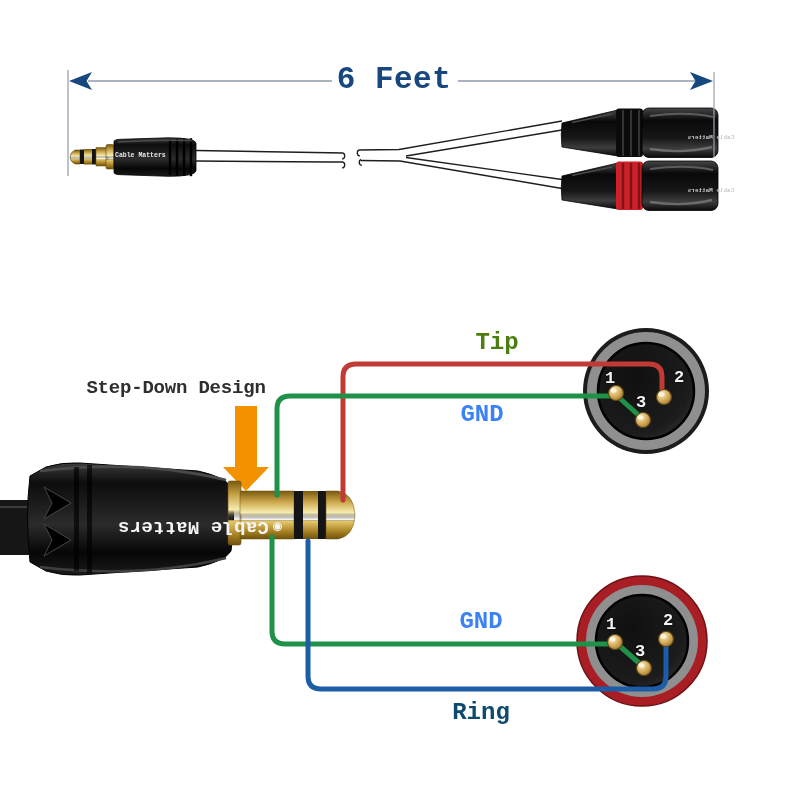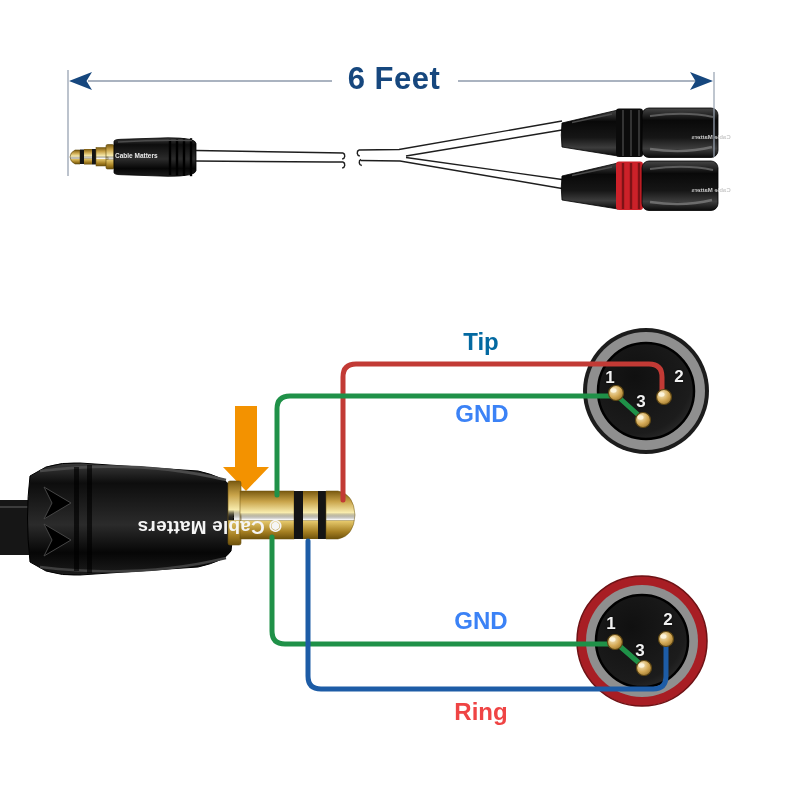--- a/index.html
+++ b/index.html
@@ -1,28 +1,28 @@
 <!DOCTYPE html>
 <html><head>
 <meta charset="utf-8">
 <style>
   html,body{margin:0;padding:0;background:#ffffff;}
   .canvas{
     position:relative;width:740px;height:800px;background:#ffffff;overflow:hidden;
-    font-family:Liberation Sans, sans-serif;
+    font-family:Liberation Mono, monospace;
   }
   svg{position:absolute;left:0;top:0;}
   .abs{position:absolute;}
   .ctr{transform:translate(-50%,-50%);}
   .feet-label{color:#16477e;font-size:31px;font-weight:bold;letter-spacing:0.5px;white-space:nowrap;}
   .step-label{color:#2e2e2e;font-size:19px;font-weight:bold;letter-spacing:-0.2px;white-space:nowrap;}
   .wire-label{font-size:24px;font-weight:bold;white-space:nowrap;}
-  .lbl-tip{color:#0369a1;}
+  .lbl-tip{color:#4d7c0f;margin-left:16px;}
   .lbl-gnd{color:#3b82f6;}
-  .lbl-ring{color:#ef4444;}
+  .lbl-ring{color:#0c4a6e;}
   .pin-num{color:#f2f2f2;font-size:17px;font-weight:bold;text-shadow:0 0 2px #000;}
   .brand-mini{color:#e8e8e8;font-size:6.5px;font-weight:bold;white-space:nowrap;width:58px;overflow:hidden;}
   .brand-xlr{color:#c9c9c9;font-size:6px;font-weight:bold;white-space:nowrap;width:54px;overflow:hidden;transform:scaleX(-1);text-align:center;}
   .brand-plug{color:#f5f5f5;font-size:19px;font-weight:bold;white-space:nowrap;width:134px;text-align:center;transform:rotate(180deg);letter-spacing:0.2px;}
   .brand-plug .logo{font-size:15px;vertical-align:1px;margin-right:4px;}
 </style>
 </head>
 <body>
 
 <div class="canvas">
@@ -189,20 +189,21 @@
   </svg>
 
   <div class="abs ctr feet-label" style="left:394px;top:79px;">6 Feet</div>
 
   <div class="abs brand-mini" style="left:115px;top:152px;">Cable Matters</div>
 
   <div class="abs ctr brand-xlr" style="left:684px;top:134px;">Cable Matters</div>
 
   <div class="abs ctr brand-xlr" style="left:684px;top:187px;">Cable Matters</div>
 
+  <div class="abs ctr step-label" style="left:176px;top:388px;">Step-Down Design</div>
 
   <div class="abs ctr brand-plug" style="left:148px;top:516px;"><span class="logo">◉</span><span>Cable Matters</span></div>
 
   <div class="abs ctr wire-label lbl-tip" style="left:481px;top:342px;">Tip</div>
   <div class="abs ctr wire-label lbl-gnd" style="left:482px;top:414px;">GND</div>
   <div class="abs ctr wire-label lbl-gnd" style="left:481px;top:621px;">GND</div>
   <div class="abs ctr wire-label lbl-ring" style="left:481px;top:712px;">Ring</div>
 
   <div class="abs ctr pin-num" style="left:610px;top:378px;">1</div>
   <div class="abs ctr pin-num" style="left:679px;top:377px;">2</div>

